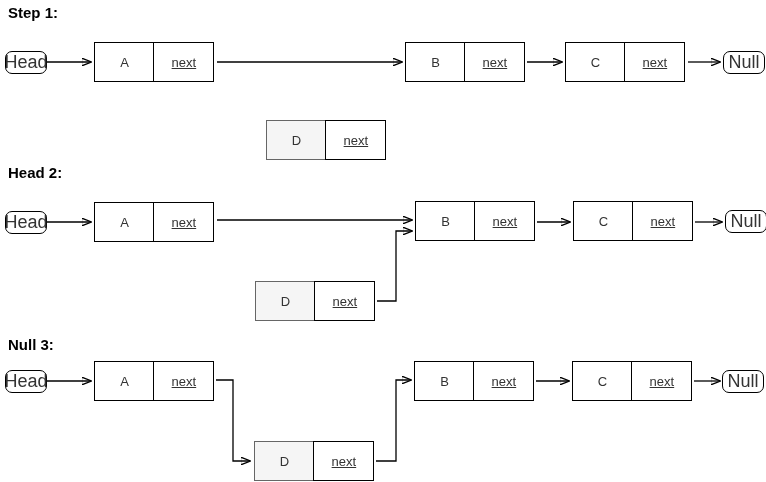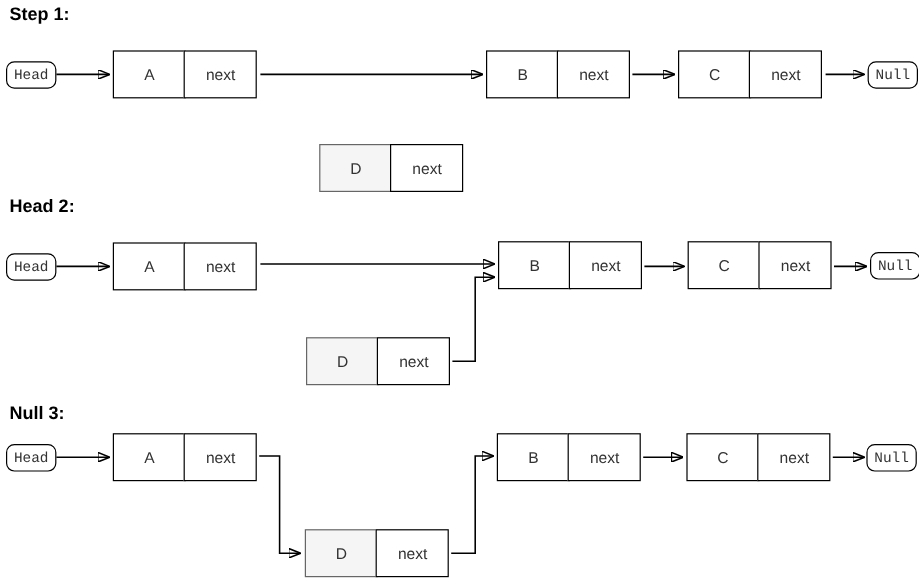--- a/index.html
+++ b/index.html
@@ -24,37 +24,36 @@
   .endpoint {
     position: absolute;
     width: 42px;
     height: 23px;
     border: 1.6px solid #000000;
     border-radius: 7px;
     background: #ffffff;
     display: flex;
     align-items: center;
     justify-content: center;
-    font-size: 12px;
+    font-size: 18px;
     color: #333333;
-    font-family: Liberation Mono, monospace;
   }
   .node { position: absolute; display: flex; height: 40px; }
   .cell {
     width: 61px;
     height: 40px;
     display: flex;
     align-items: center;
     justify-content: center;
     font-size: 13px;
     color: #333333;
     background: #ffffff;
     border: 1.6px solid #000000;
   }
-  .cell.pointer { margin-left: -1.6px; }
+  .cell.pointer { margin-left: -1.6px; text-decoration: underline; }
   .node.insert .cell.value {
     background: #f5f5f5;
     border-color: #666666;
   }
 </style>
 </head>
 <body>
 
 <div class="canvas">
 

